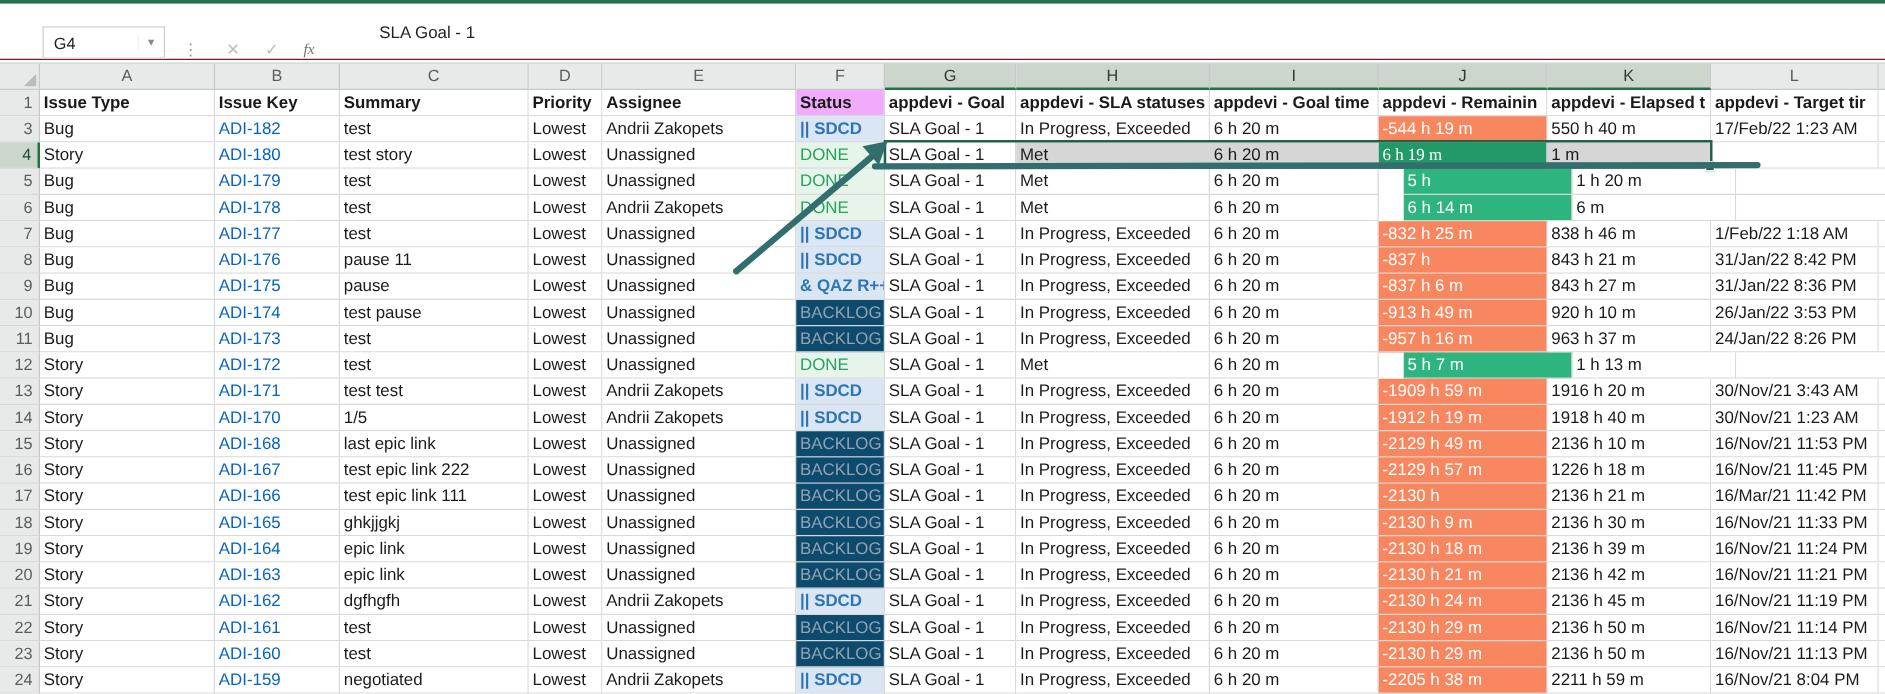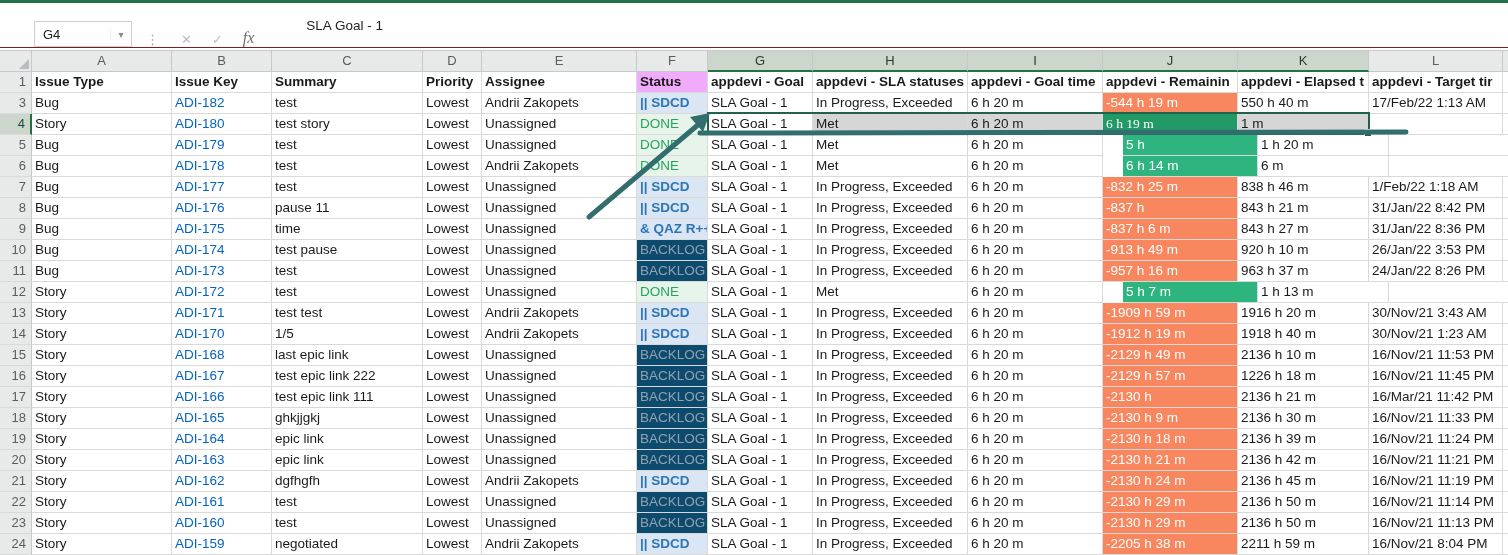--- a/index.html
+++ b/index.html
@@ -11,21 +11,21 @@
 
   
   .formula-bar{position:absolute;top:3px;left:0;width:100%;height:44px;background:#fff;
        border-bottom:1px solid #7f1d1d;display:flex;align-items:flex-end;padding-left:24px;}
   .name-box{margin-left:10px;width:96px;height:24px;border:1px solid #cfcfcf;
        display:flex;align-items:center;font-size:13px;color:#222;background:#fff;cursor:default;}
   .nb-text{flex:1;padding-left:8px;}
   .nb-arrow{width:20px;color:#8a8a8a;font-size:10px;text-align:center;border-left:1px solid #eee;}
   .fb-dots{color:#9a9a9a;margin:0 12px 0 14px;font-size:13px;}
   .fb-btn{color:#bdbdbd;font-size:13px;margin:0 10px;cursor:default;}
-  .fb-btn.fx{font-family:"Liberation Serif",serif;font-style:italic;color:#6f6f6f;font-size:16px;margin-right:18px;}
+  .fb-btn.fx{font-family:"Liberation Serif",serif;font-style:italic;color:#6f6f6f;font-size:12px;margin-right:18px;}
   .fb-input{flex:1;margin-left:34px;font-size:13.5px;color:#222;height:100%;
        display:flex;align-items:center;}
 
   
   .grid{position:absolute;top:50px;left:0;width:1508px;border-top:1px solid #c9c9c9;}
   .row{display:flex;height:21px;}
   .cell{flex:0 0 auto;box-sizing:border-box;border-right:1px solid #d9d9d9;border-bottom:1px solid #d9d9d9;
        font-size:13.5px;line-height:19px;padding:0 3px;white-space:nowrap;overflow:hidden;
        color:#1a1a1a;background:#fff;cursor:default;}
   .hdr-row .cell{border-right:1px solid #c6c8ca;border-bottom:1px solid #c6c8ca;}
@@ -129,21 +129,21 @@
         <div class="cell w-b link">ADI-182</div>
         <div class="cell w-c">test</div>
         <div class="cell w-d">Lowest</div>
         <div class="cell w-e">Andrii Zakopets</div>
         <div class="cell w-f status-sdcd">|| SDCD</div>
         <div class="cell w-g">SLA Goal - 1</div>
         <div class="cell w-h">In Progress, Exceeded</div>
         <div class="cell w-i">6 h 20 m</div>
         <div class="cell w-j rem-exceeded">-544 h 19 m</div>
         <div class="cell w-k">550 h 40 m</div>
-        <div class="cell w-l">17/Feb/22 1:13 AM</div>
+        <div class="cell w-l">17/Feb/22 1:23 AM</div>
         <div class="cell w-sl"></div>
       </div>
       <div class="row">
         <div class="cell rn w-rn rn-sel">4</div>
         <div class="cell w-a">Story</div>
         <div class="cell w-b link">ADI-180</div>
         <div class="cell w-c">test story</div>
         <div class="cell w-d">Lowest</div>
         <div class="cell w-e">Unassigned</div>
         <div class="cell w-f status-done">DONE</div>
@@ -216,21 +216,21 @@
         <div class="cell w-i">6 h 20 m</div>
         <div class="cell w-j rem-exceeded">-837 h</div>
         <div class="cell w-k">843 h 21 m</div>
         <div class="cell w-l">31/Jan/22 8:42 PM</div>
         <div class="cell w-sl"></div>
       </div>
       <div class="row">
         <div class="cell rn w-rn">9</div>
         <div class="cell w-a">Bug</div>
         <div class="cell w-b link">ADI-175</div>
-        <div class="cell w-c">time</div>
+        <div class="cell w-c">pause</div>
         <div class="cell w-d">Lowest</div>
         <div class="cell w-e">Unassigned</div>
         <div class="cell w-f status-sdcd">&amp; QAZ R++</div>
         <div class="cell w-g">SLA Goal - 1</div>
         <div class="cell w-h">In Progress, Exceeded</div>
         <div class="cell w-i">6 h 20 m</div>
         <div class="cell w-j rem-exceeded">-837 h 6 m</div>
         <div class="cell w-k">843 h 27 m</div>
         <div class="cell w-l">31/Jan/22 8:36 PM</div>
         <div class="cell w-sl"></div>

